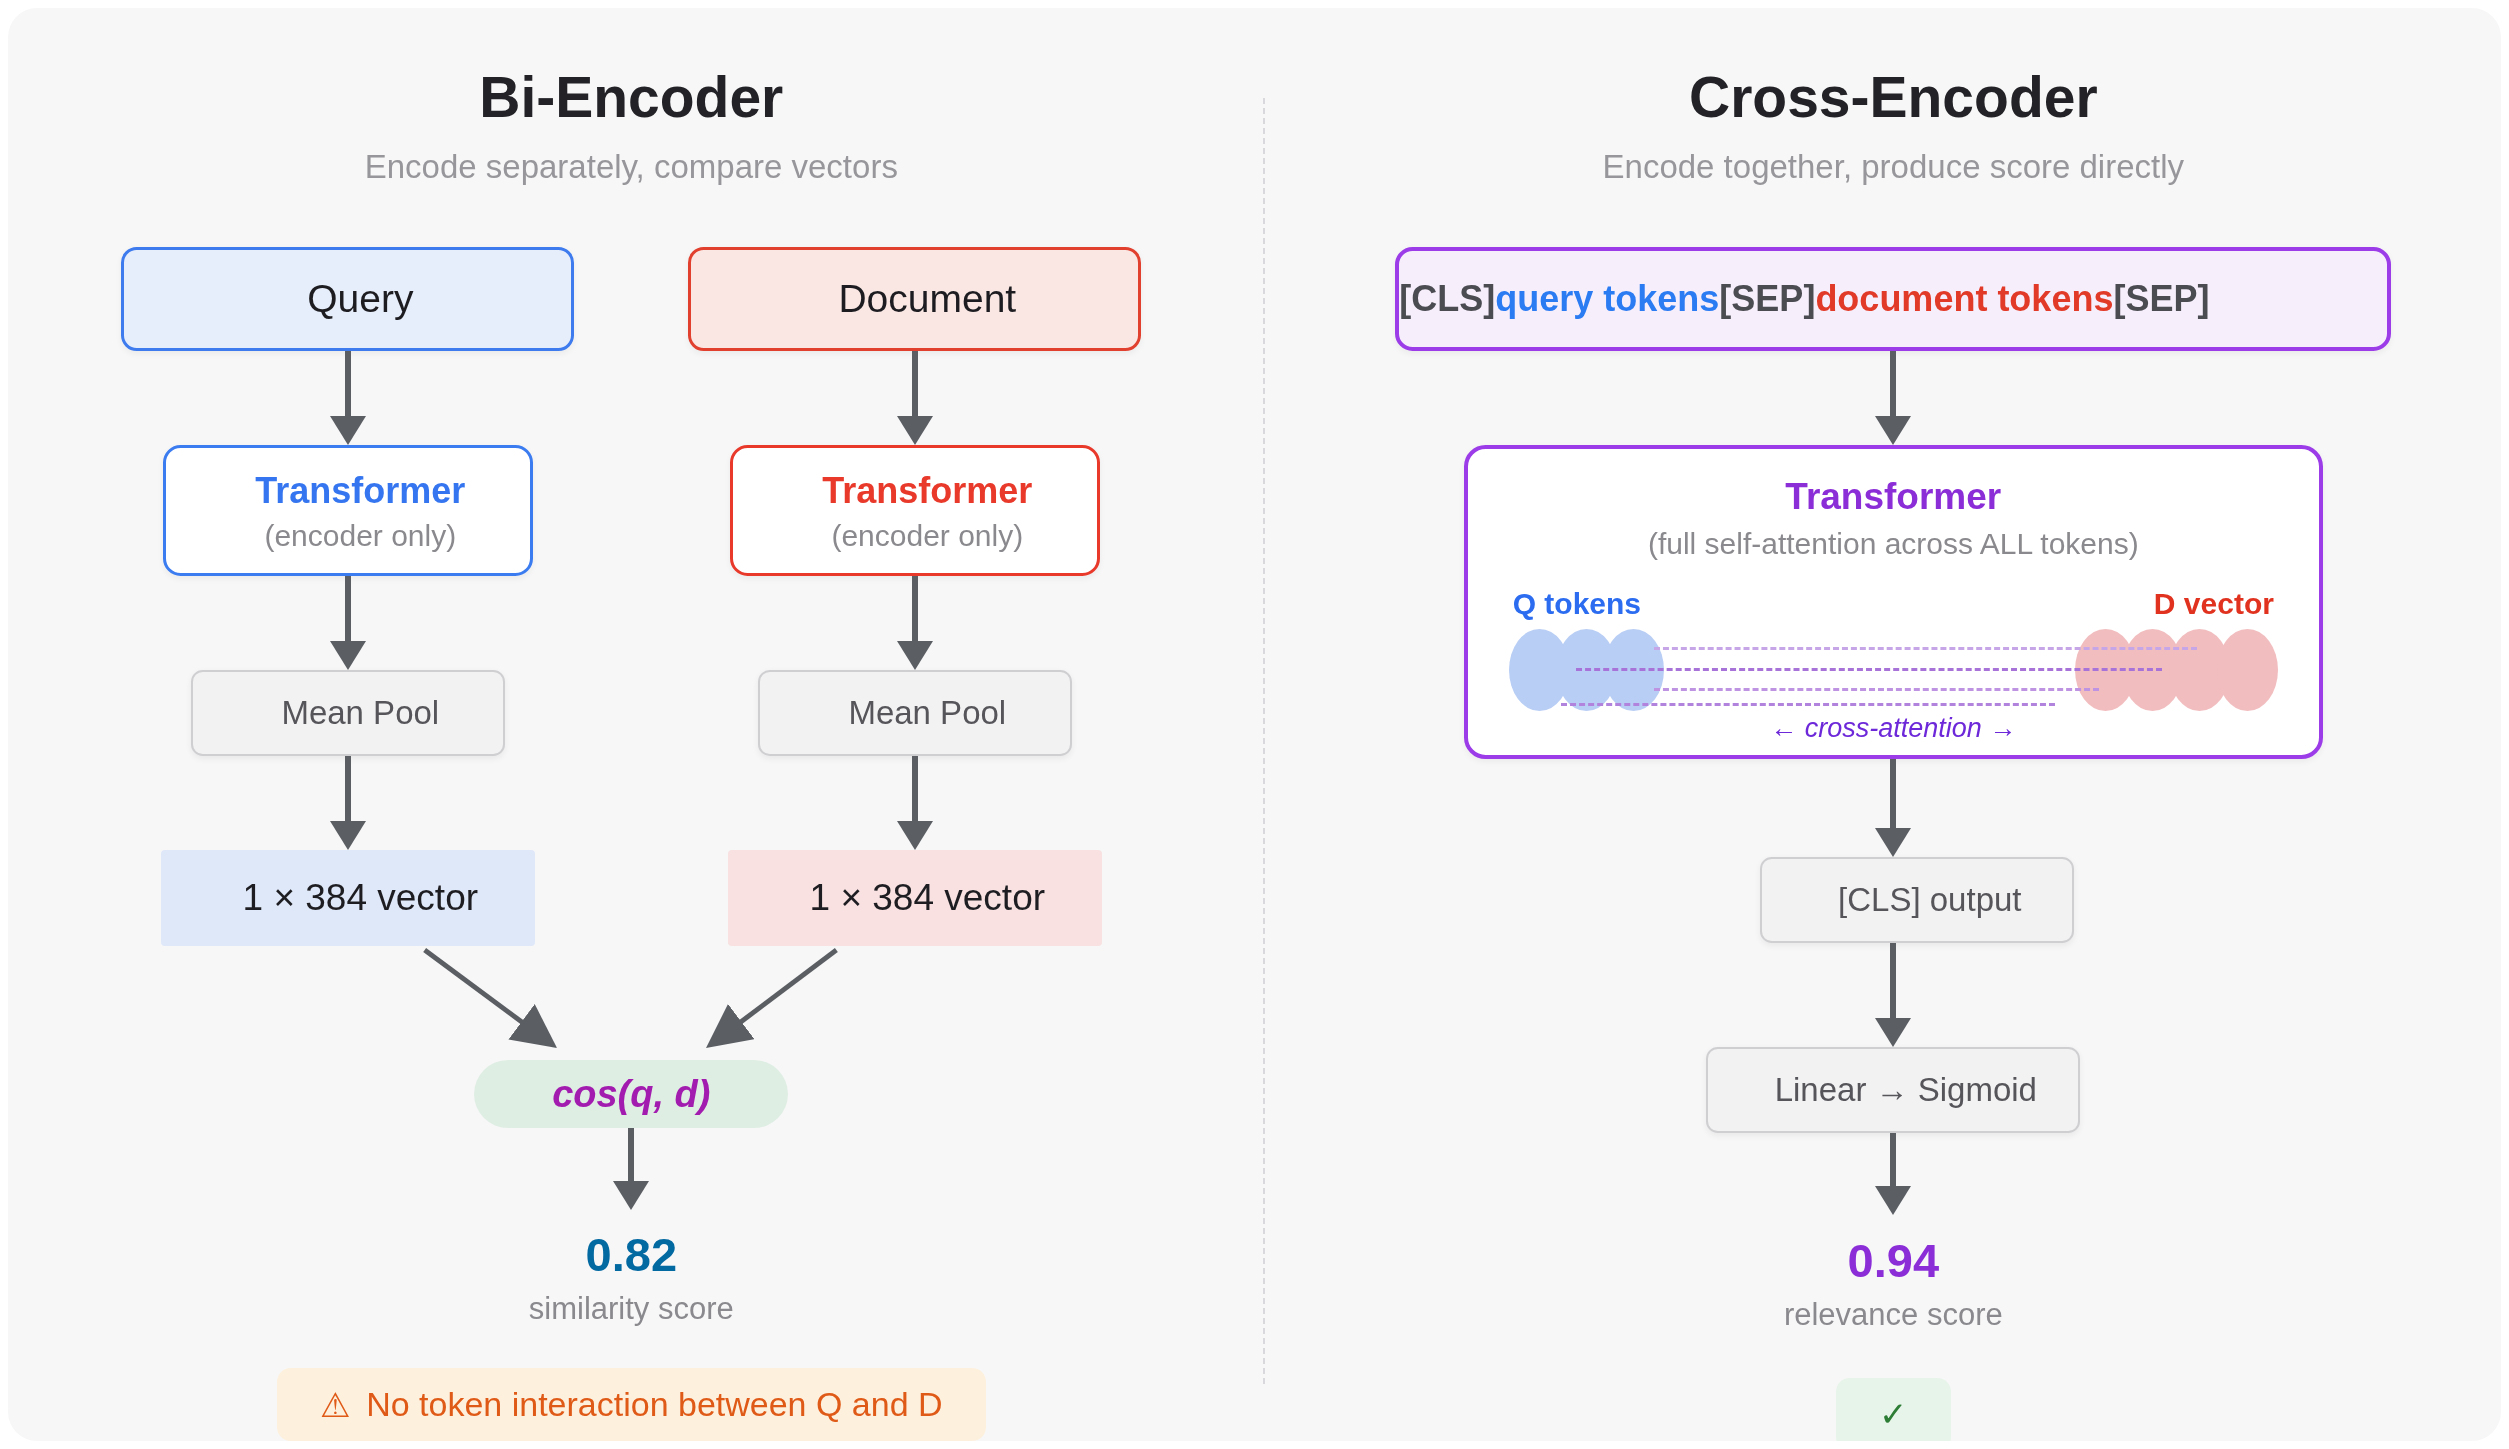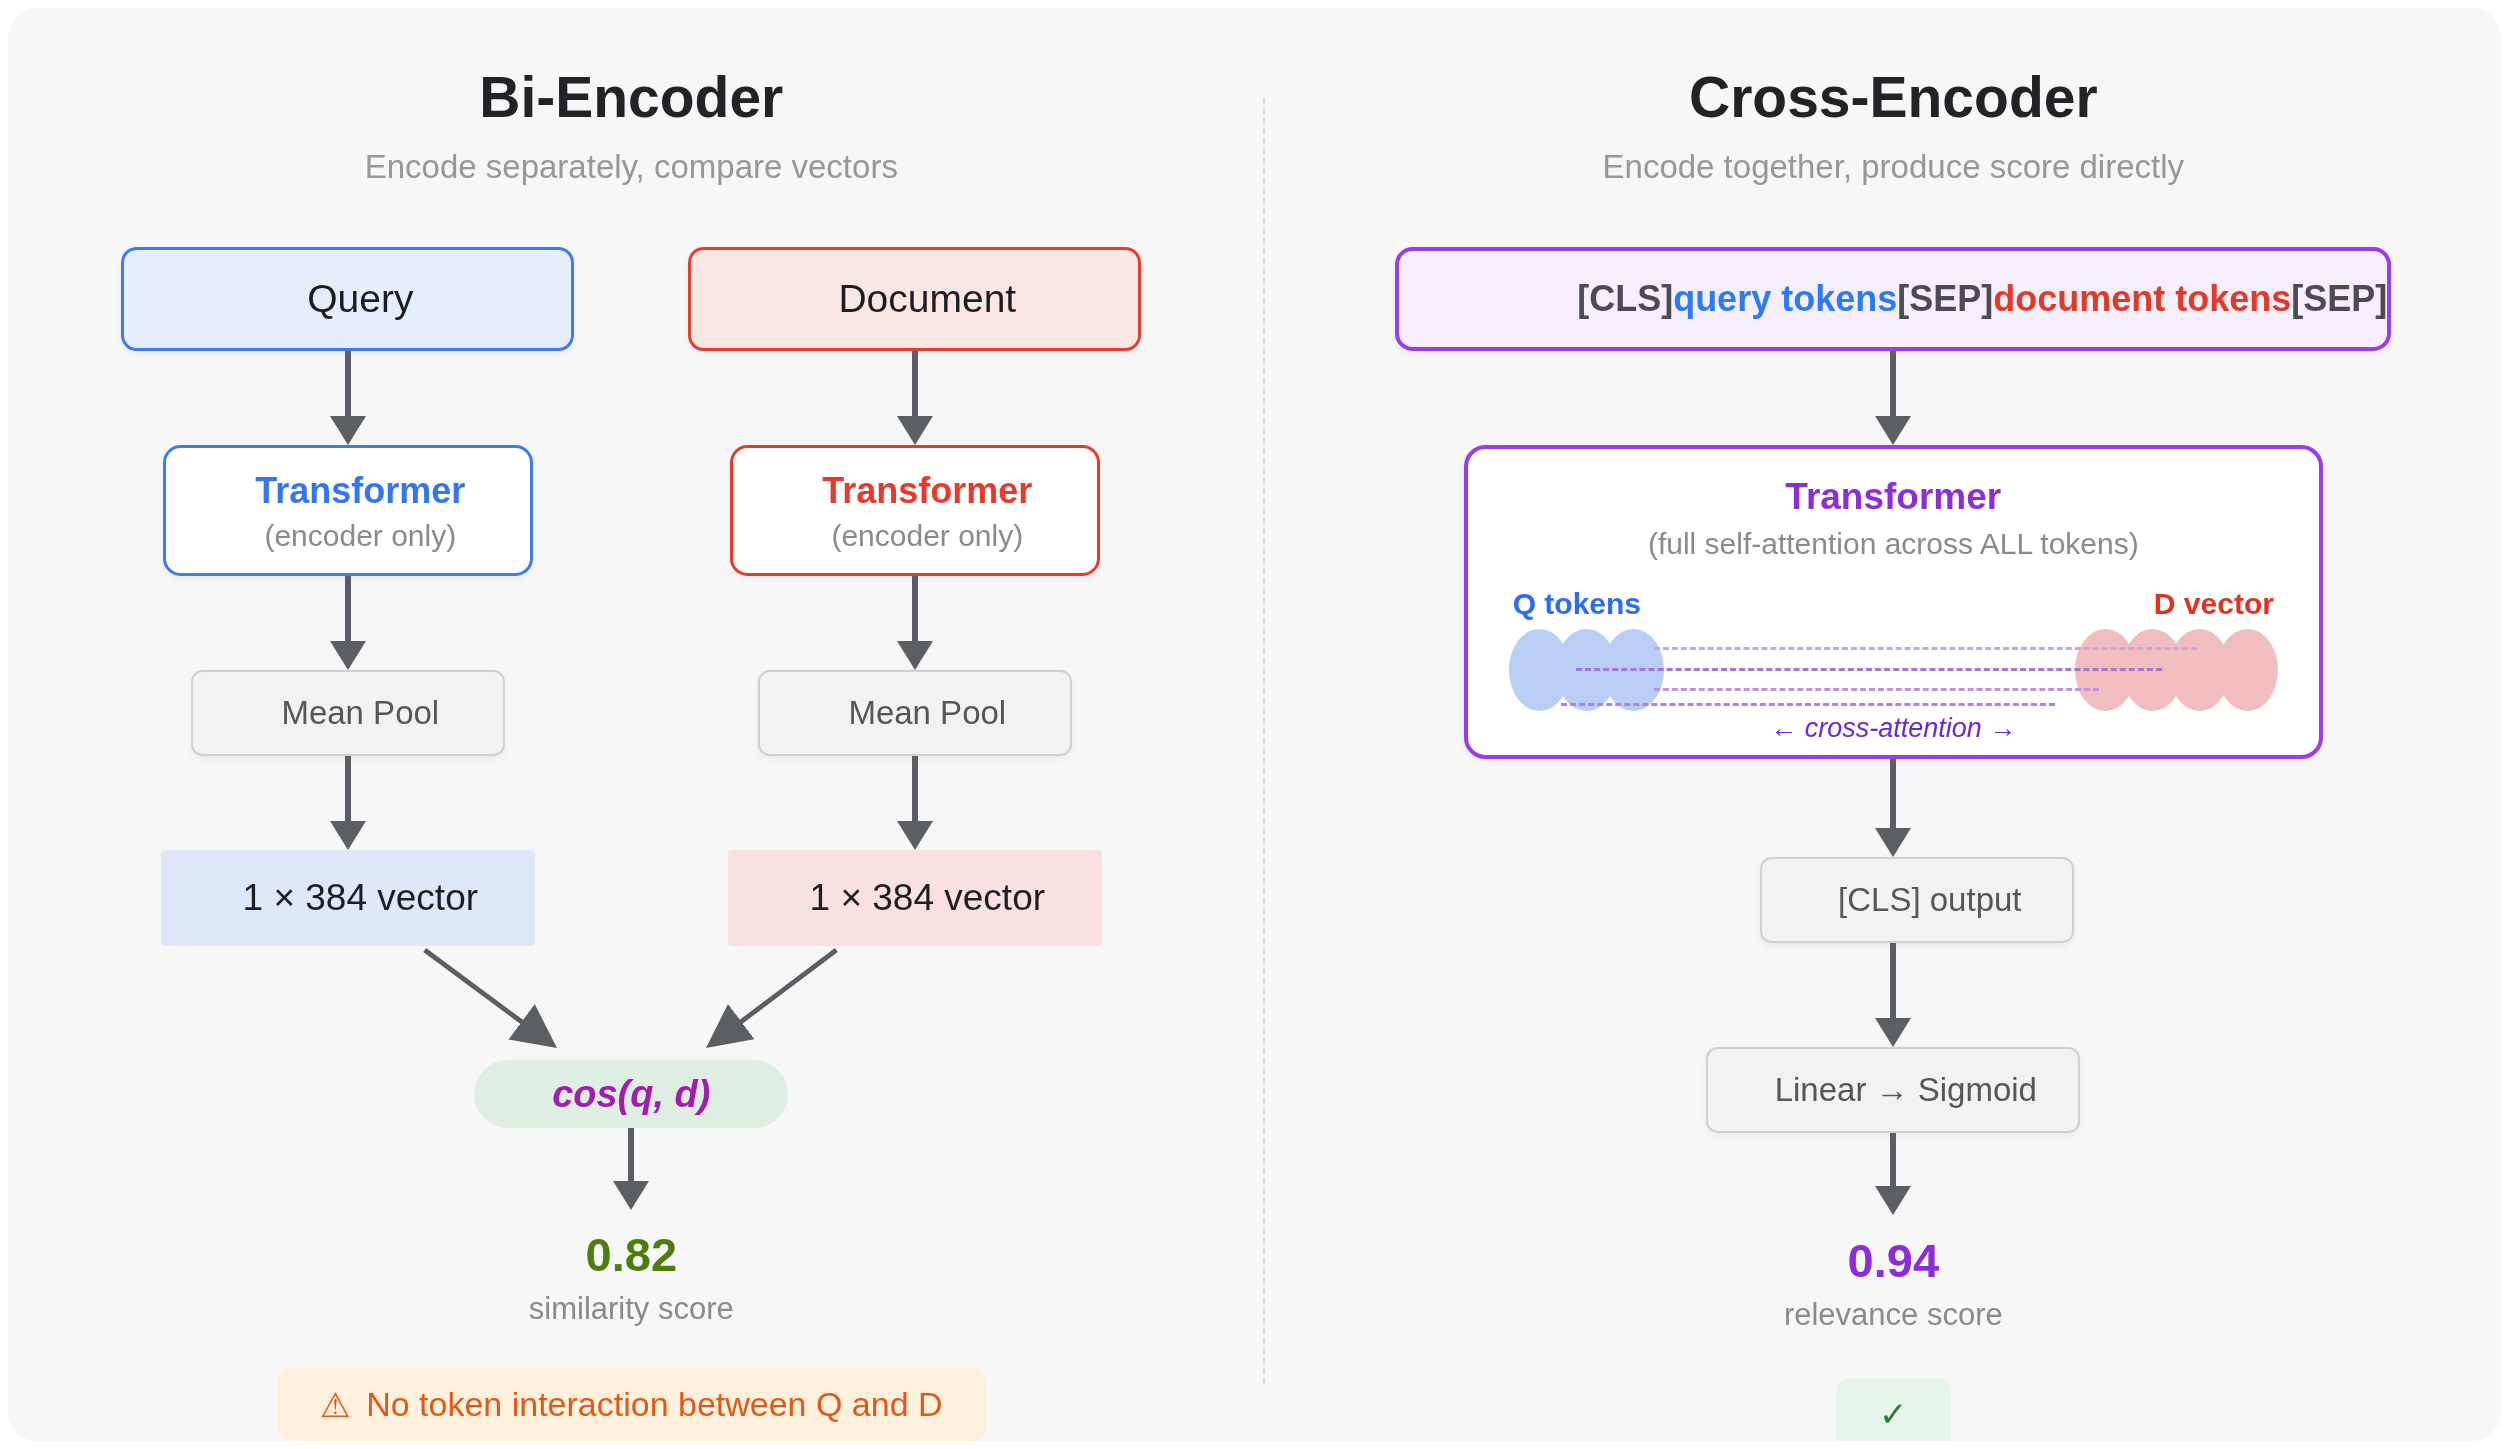--- a/index.html
+++ b/index.html
@@ -46,34 +46,34 @@
   .branches { display:flex; gap:114px; margin-top:61px; }
   .chain { display:flex; flex-direction:column; align-items:center; }
 
   .converge { flex:none; }
 
   .cos-pill { width:314px; height:92px; border-radius:46px; background:#dfeee3;
               display:flex; align-items:center; justify-content:center;
               font-size:38px; font-weight:700; color:#a21caf;font-style:italic; }
 
   .score { margin-top:17.6px; font-size:47px; line-height:55px; font-weight:700; }
-  .score.green  { color:#4d7c0f; }
+  .score.green  { color:#0369a1; }
   .score.purple { color:#8b2ed8; }
   .score-label { margin-top:7.8px; font-size:31px; line-height:37px; color:#8a8a8e; }
 
   .badge { display:inline-flex; align-items:center; gap:15.7px; height:73px;
            padding:0 43px; border-radius:13.7px; font-size:34px; flex:none; }
   .badge.warn    { margin-top:41px; background:#fdf1de; color:#e05a17; }
   .badge.success { margin-top:45px; background:#e7f4e9; color:#2e7d36; }
   .badge .b-icon { font-size:34px; }
 
   
   .input-wide { width:996px; height:104px; border-radius:17.6px; background:#f6eefb;
                 border:4.9px solid #9b3ce8; display:flex; align-items:center;
-                justify-content:flex-end; flex:none; margin-top:61px;
+                justify-content:flex-start; flex:none; margin-top:61px;
                 box-shadow:0 2.9px 5.9px rgba(0,0,0,.05); }
   .tok { font-size:36px; font-weight:700; }
   .tok-sep   { color:#4b4b52; }
   .tok-query { color:#2b7bf3; }
   .tok-doc   { color:#e23a28; }
 
   .xf-box { width:859px; height:314px; border-radius:21.6px; background:#ffffff;
             border:4.9px solid #9b3ce8; flex:none; padding:25.5px 39px 11.8px;
             display:flex; flex-direction:column; align-items:center;
             box-shadow:0 2.9px 5.9px rgba(0,0,0,.05); }

